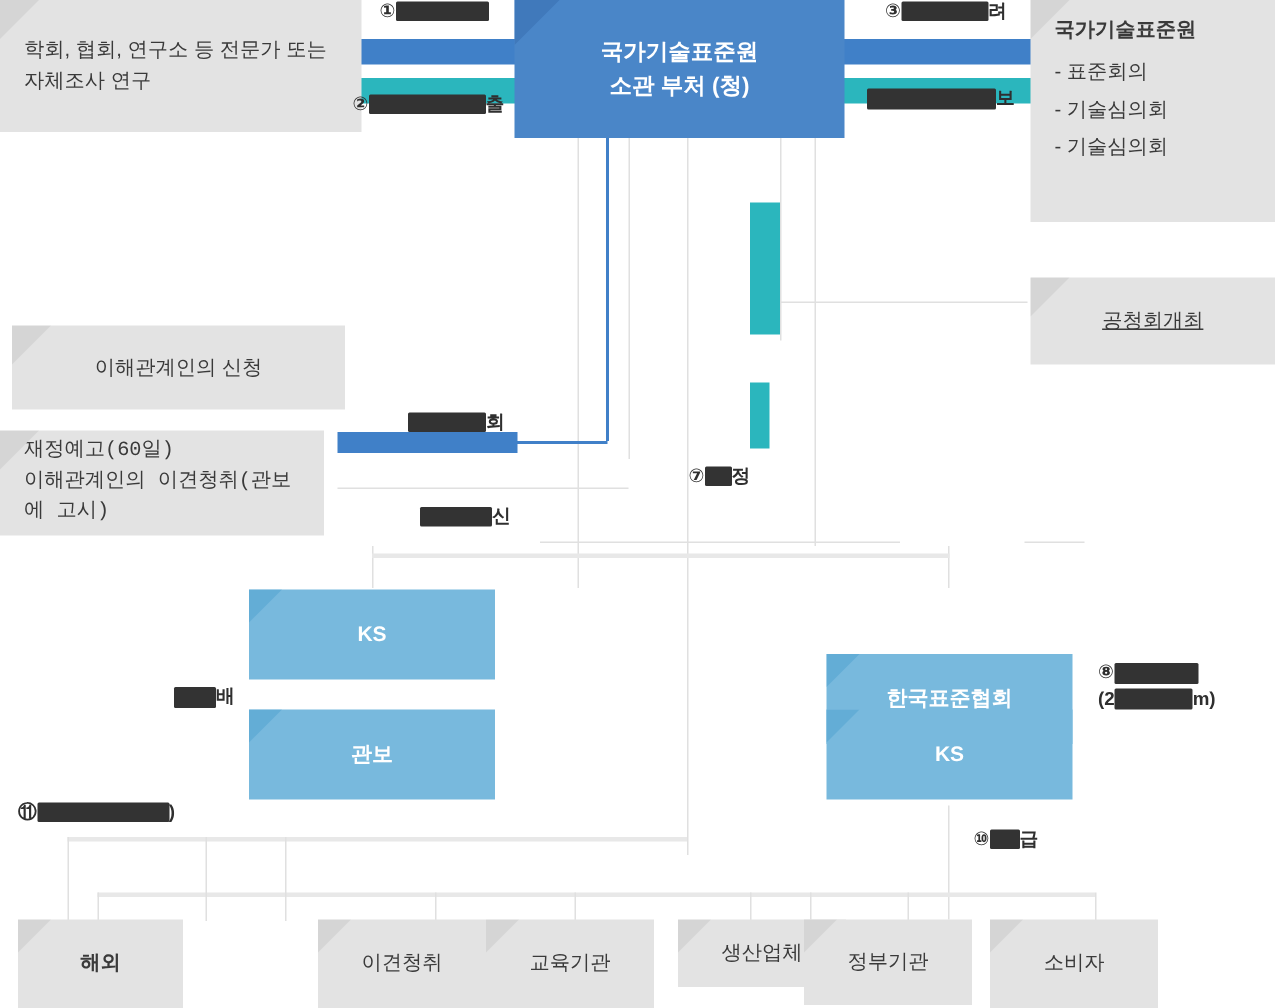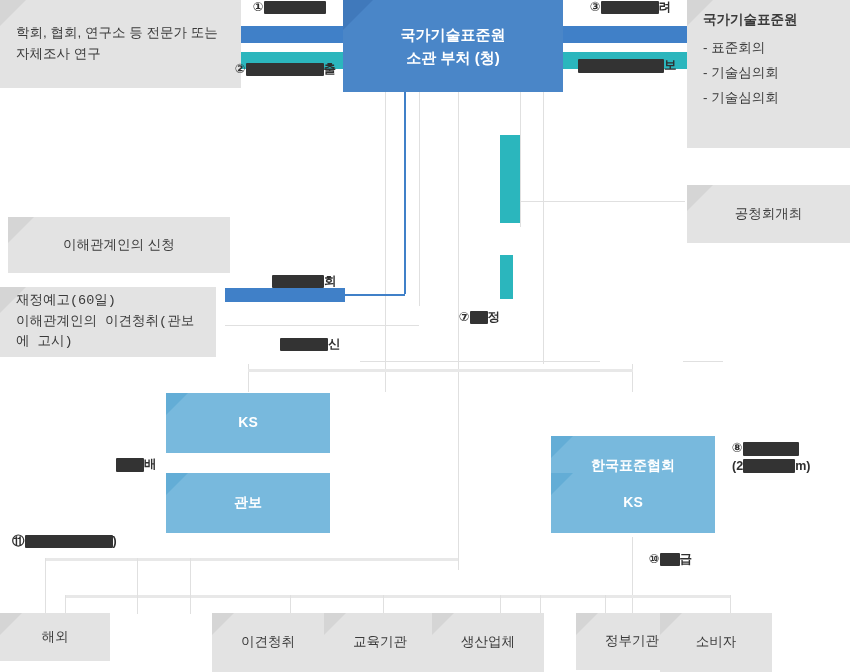--- a/index.html
+++ b/index.html
@@ -123,21 +123,21 @@
   <div class="box gray text-left pad" style="left:687px;top:0;width:163px;height:148px;align-items:flex-start;">
     <span class="corner"></span>
     <div style="padding-top:10px;">
       <div style="font-weight:bold;margin-bottom:7px;">국가기술표준원</div>
       <div style="margin:4px 0;">- 표준회의</div>
       <div style="margin:4px 0;">- 기술심의회</div>
       <div style="margin:4px 0;">- 기술심의회</div>
     </div>
   </div>
 
-  <div class="box gray" style="left:687px;top:185px;width:163px;height:58px;">
+  <div class="box gray" style="left:687px;top:185px;width:163px;height:58px;text-decoration:underline;">
     <span class="corner"></span>
     <span>공청회개최</span>
   </div>
 
   <div class="box blue" style="left:343px;top:0;width:220px;height:92px;">
     <span class="corner"></span>
     <div>
       <div>국가기술표준원</div>
       <div>소관 부처 (청)</div>
     </div>
@@ -156,37 +156,37 @@
   <div class="box lblue" style="left:551px;top:393px;width:164px;height:60px;margin-top:43px;">
     <span class="corner"></span>
     <span>한국표준협회</span>
   </div>
 
   <div class="box lblue" style="left:551px;top:473px;width:164px;height:60px;">
     <span class="corner"></span>
     <span>KS</span>
   </div>
 
-  <div class="box chip" style="left:0;top:613px;width:110px;height:48px;">
+  <div class="box chip" style="left:12px;top:613px;width:110px;height:59px;font-weight:bold;">
     <span class="corner"></span>
     <span>해외</span>
   </div>
   <div class="box chip" style="left:212px;top:613px;width:112px;height:59px;">
     <span class="corner"></span>
     <span>이견청취</span>
   </div>
   <div class="box chip" style="left:324px;top:613px;width:112px;height:59px;">
     <span class="corner"></span>
     <span>교육기관</span>
   </div>
-  <div class="box chip" style="left:432px;top:613px;width:112px;height:59px;text-align:right;">
+  <div class="box chip" style="left:452px;top:613px;width:112px;height:45px;text-align:right;">
     <span class="corner"></span>
     <span>생산업체</span>
   </div>
-  <div class="box chip" style="left:576px;top:613px;width:112px;height:57px;">
+  <div class="box chip" style="left:536px;top:613px;width:112px;height:57px;">
     <span class="corner"></span>
     <span>정부기관</span>
   </div>
   <div class="box chip" style="left:660px;top:613px;width:112px;height:59px;">
     <span class="corner"></span>
     <span>소비자</span>
   </div>
 
   <div class="lab" style="left:253px;top:0px;">
     <span class="num">①</span><span class="red" style="width:62px;height:13px;"></span>

